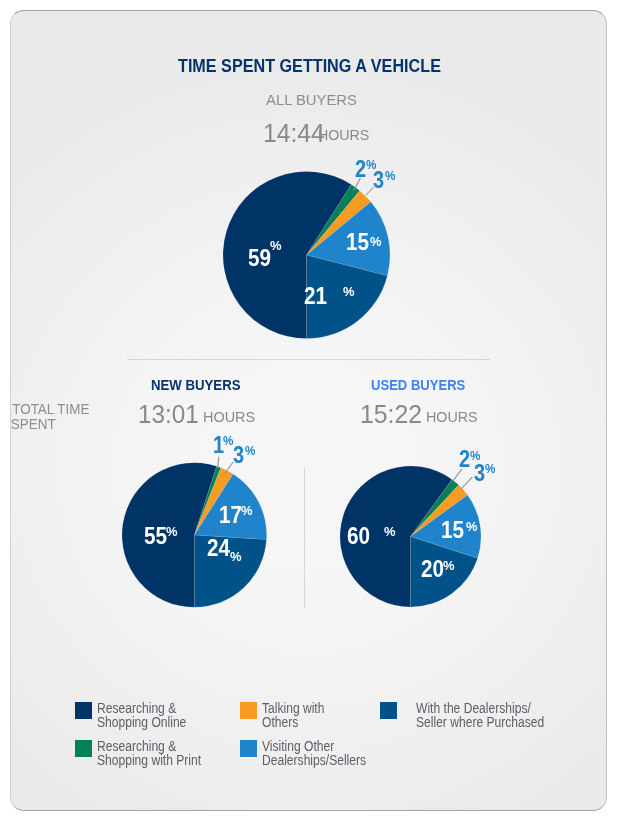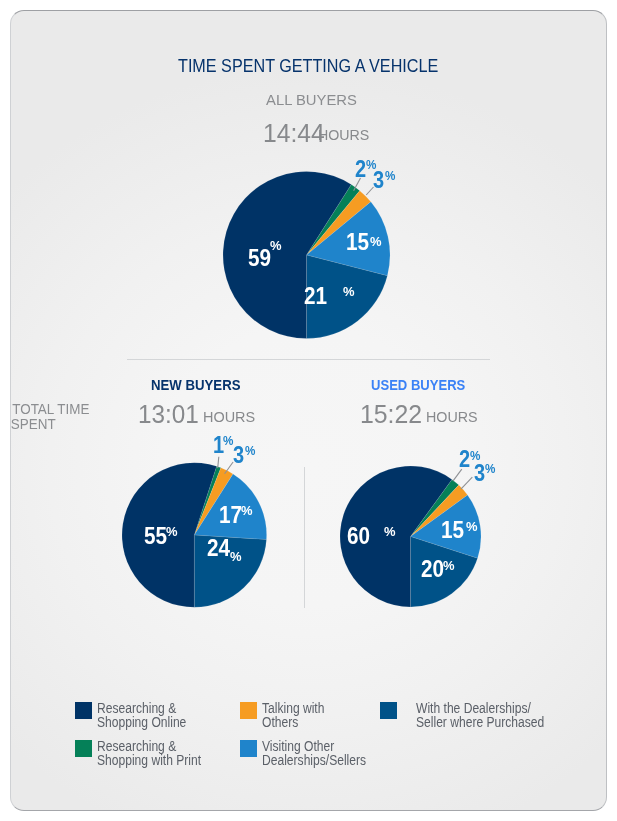--- a/index.html
+++ b/index.html
@@ -9,21 +9,21 @@
        -webkit-font-smoothing:antialiased;}
   #card{position:absolute;left:10px;top:10px;width:597px;height:801px;
         border-style:solid;border-width:1px;border-top-color:#9ea0a4;border-bottom-color:#a4a6aa;border-left-color:#cfd1d4;border-right-color:#bec0c3;border-radius:14px;box-sizing:border-box;
         background:radial-gradient(ellipse 70% 50% at 50% 57%,#f6f6f6 0%,#f5f5f5 35%,#f1f1f1 62%,#ededed 84%,#eaeaea 100%);}
   .abs{position:absolute;}
   .cond{display:inline-block;transform:scaleX(.85);transform-origin:left center;white-space:nowrap;}
 
   
   .tl{position:absolute;white-space:nowrap;display:block;}
   .tl > span{display:inline-block;transform-origin:left top;white-space:nowrap;}
-  #title{left:177.7px;top:55.5px;font-size:19px;font-weight:normal;color:#06336c;line-height:19px;}
+  #title{left:177.7px;top:55.5px;font-size:19px;font-weight:bold;color:#06336c;line-height:19px;}
   #title > span{transform:scaleX(.851);}
   #subtitle{left:265.6px;top:92px;font-size:15px;font-weight:normal;color:#8b8d90;line-height:15px;}
   #subtitle > span{transform:scaleX(.988);}
   #hours-all-v{left:263px;top:119.5px;font-size:26.5px;color:#87898c;line-height:26px;text-align:center;}
   #hours-all-v > span{transform:scaleX(.931);}
   #hours-all-u{left:317.5px;top:127.2px;font-size:15px;font-weight:normal;color:#87898c;line-height:15px;}
   #hours-all-u > span{transform:scaleX(.948);}
 
   #hdiv{left:126.9px;top:359px;width:363.4px;height:1px;background:#d4d6d8;}
   #vdiv{left:304.3px;top:467.4px;width:1px;height:140.7px;background:#d4d6d8;}

